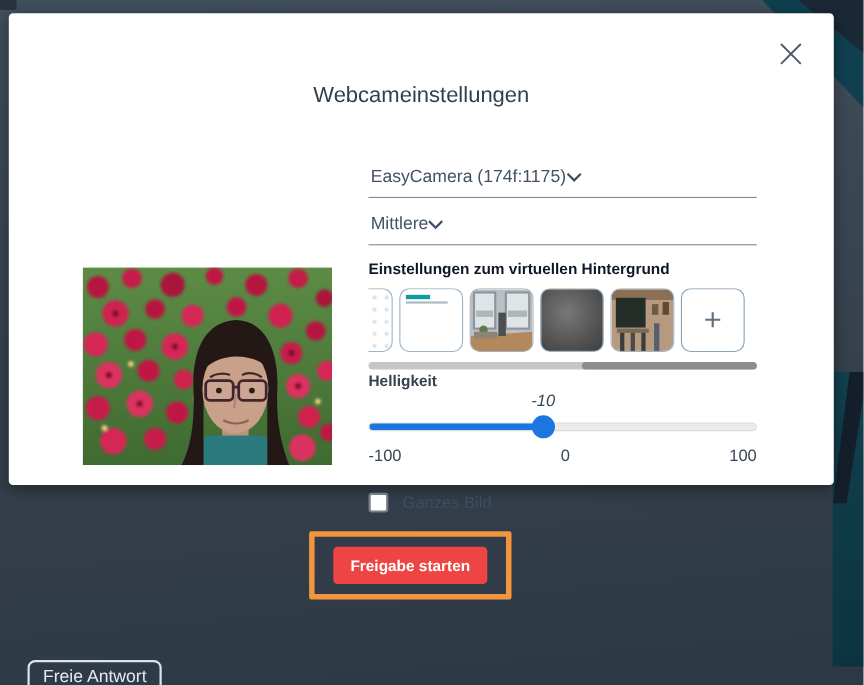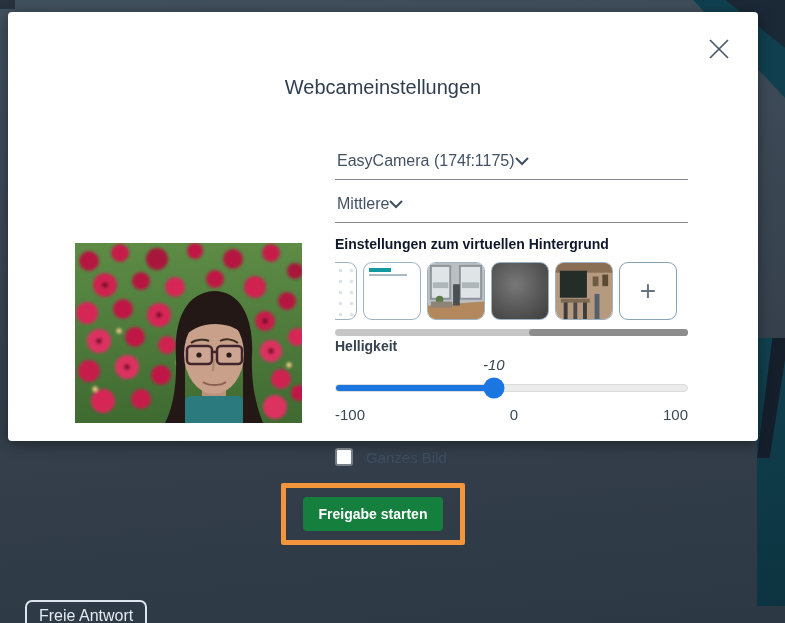--- a/index.html
+++ b/index.html
@@ -81,21 +81,21 @@
 
   
   .checkbox-row { display:flex; align-items:flex-end; gap:13px; margin-top:25px; cursor:pointer; }
   .checkbox-box { width:18px; height:18px; border:2px solid #767e86; border-radius:3px; background:#fff; }
   .checkbox-label { font-size:15px; color:#3e4d5f; }
 
   
   .highlight-box { margin:17px 0 0 -54px; width:184px; height:62px;
     border:5px solid #f2953c; border-radius:2px;
     display:flex; align-items:center; justify-content:center; }
-  .start-btn { background:#15803d; color:#fff; border:none; border-radius:4px;
+  .start-btn { background:#ef4444; color:#fff; border:none; border-radius:4px;
     font-family:inherit; font-size:14px; font-weight:bold; width:140px; height:34px; cursor:pointer; }
 </style>
 </head>
 <body>
 
 <div class="bg-corner-teal"></div>
 <div class="bg-corner-navy"></div>
 <div class="bg-strip-right"></div>
 <div class="bg-strip-navy"></div>
 <div class="bg-tl-notch"></div>

